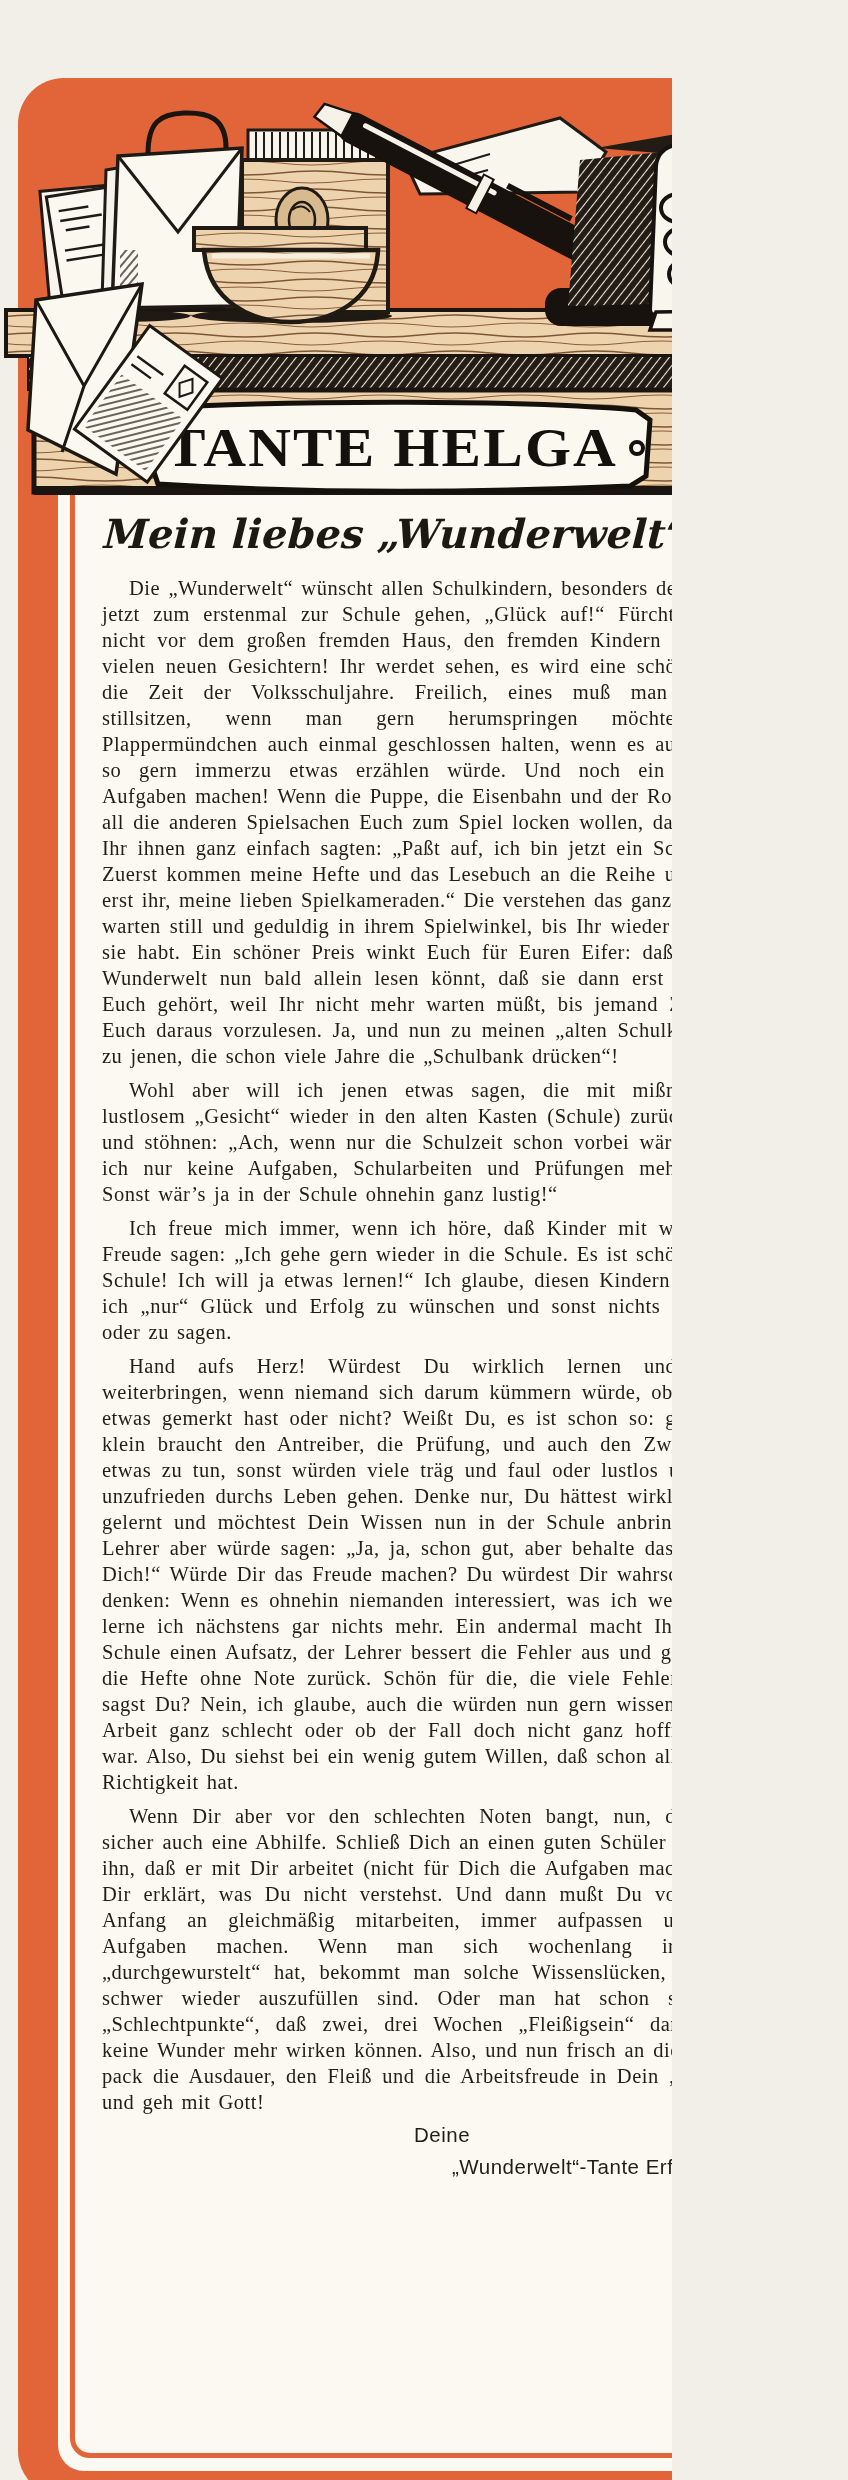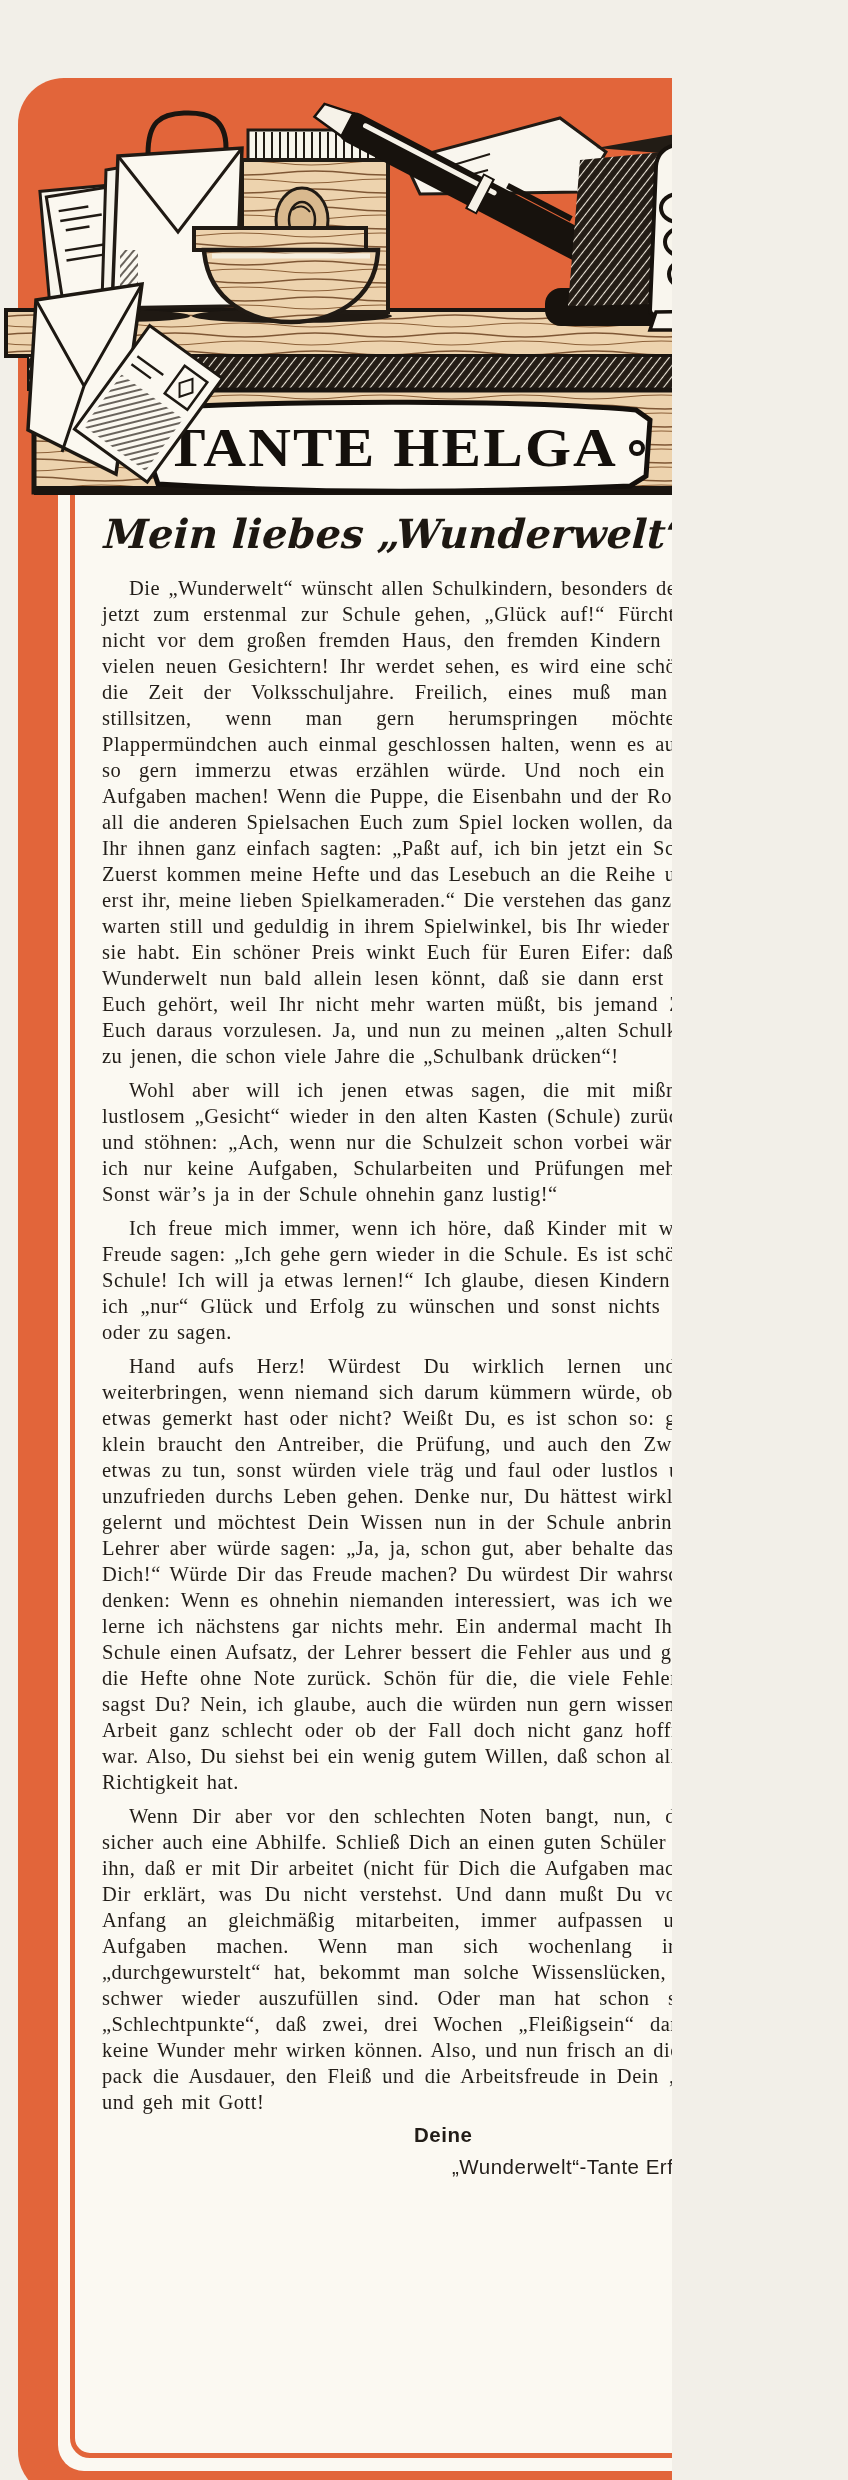--- a/index.html
+++ b/index.html
@@ -16,21 +16,21 @@
                border:5px solid #E2653A;border-radius:20px;box-sizing:border-box;}
 
   .header-art{position:absolute;left:0;top:12px;width:848px;height:462px;}
 
   .letter{position:absolute;left:102px;top:462px;width:646px;color:#221D18;}
   .letter-title{font-family:"DejaVu Serif",serif;font-style:italic;font-weight:bold;
                 font-size:40px;color:#1D1812;margin:0 0 18px 2px;white-space:nowrap;
                 transform:skewX(-3deg);}
   .body-para{font-size:20.5px;line-height:26px;letter-spacing:0.5px;word-spacing:2.5px;
              text-align:justify;text-indent:27px;margin:0 0 8px 0;font-family:Liberation Serif, serif;}
-  .sig-lead{font-size:20.5px;letter-spacing:0.5px;margin:4px 0 0 312px;font-weight:bold;}
+  .sig-lead{font-size:20.5px;letter-spacing:0.5px;margin:4px 0 0 312px;}
   .sig-name{font-size:20.5px;letter-spacing:0.5px;margin:8px 0 0 350px;}
 
   .footer-imprint{position:absolute;top:2451px;right:76px;font-weight:bold;
                   font-size:22px;letter-spacing:0.5px;color:#404040;}
 </style>
 </head>
 <body>
 
 <div class="stage">
 

